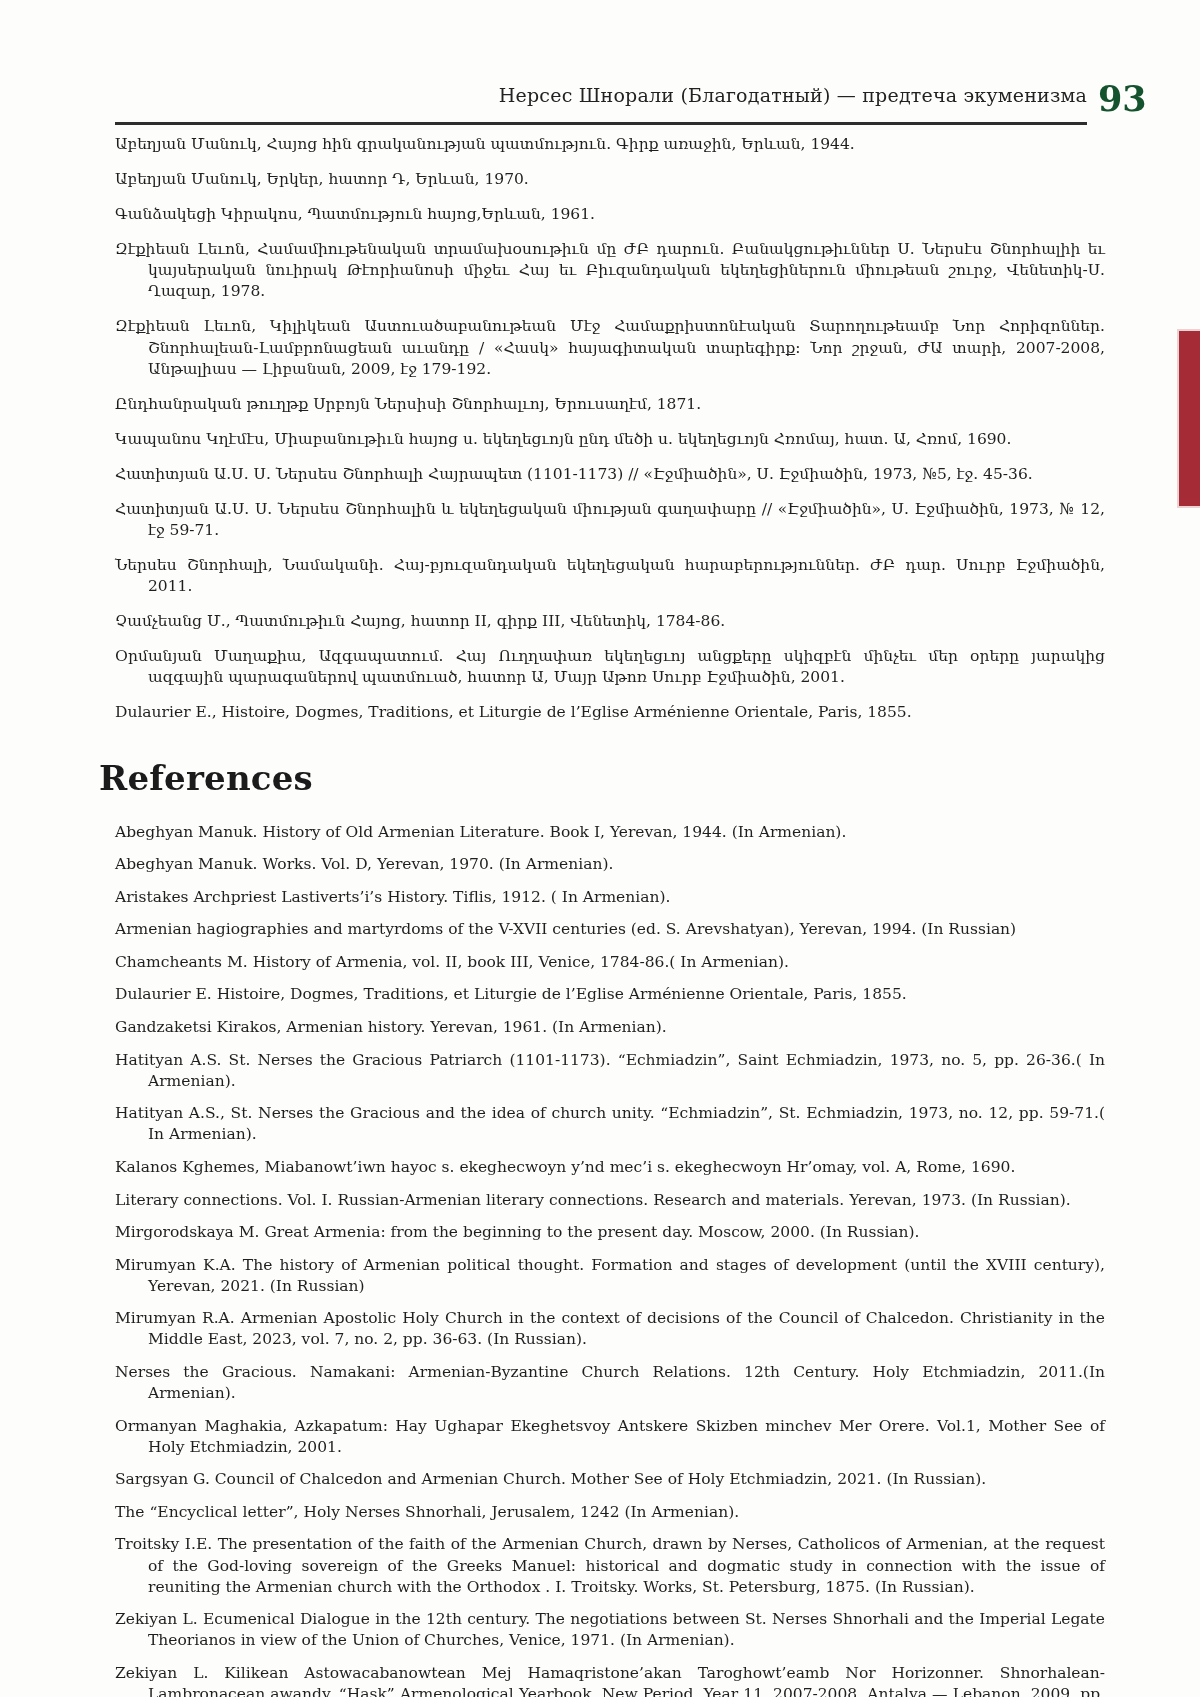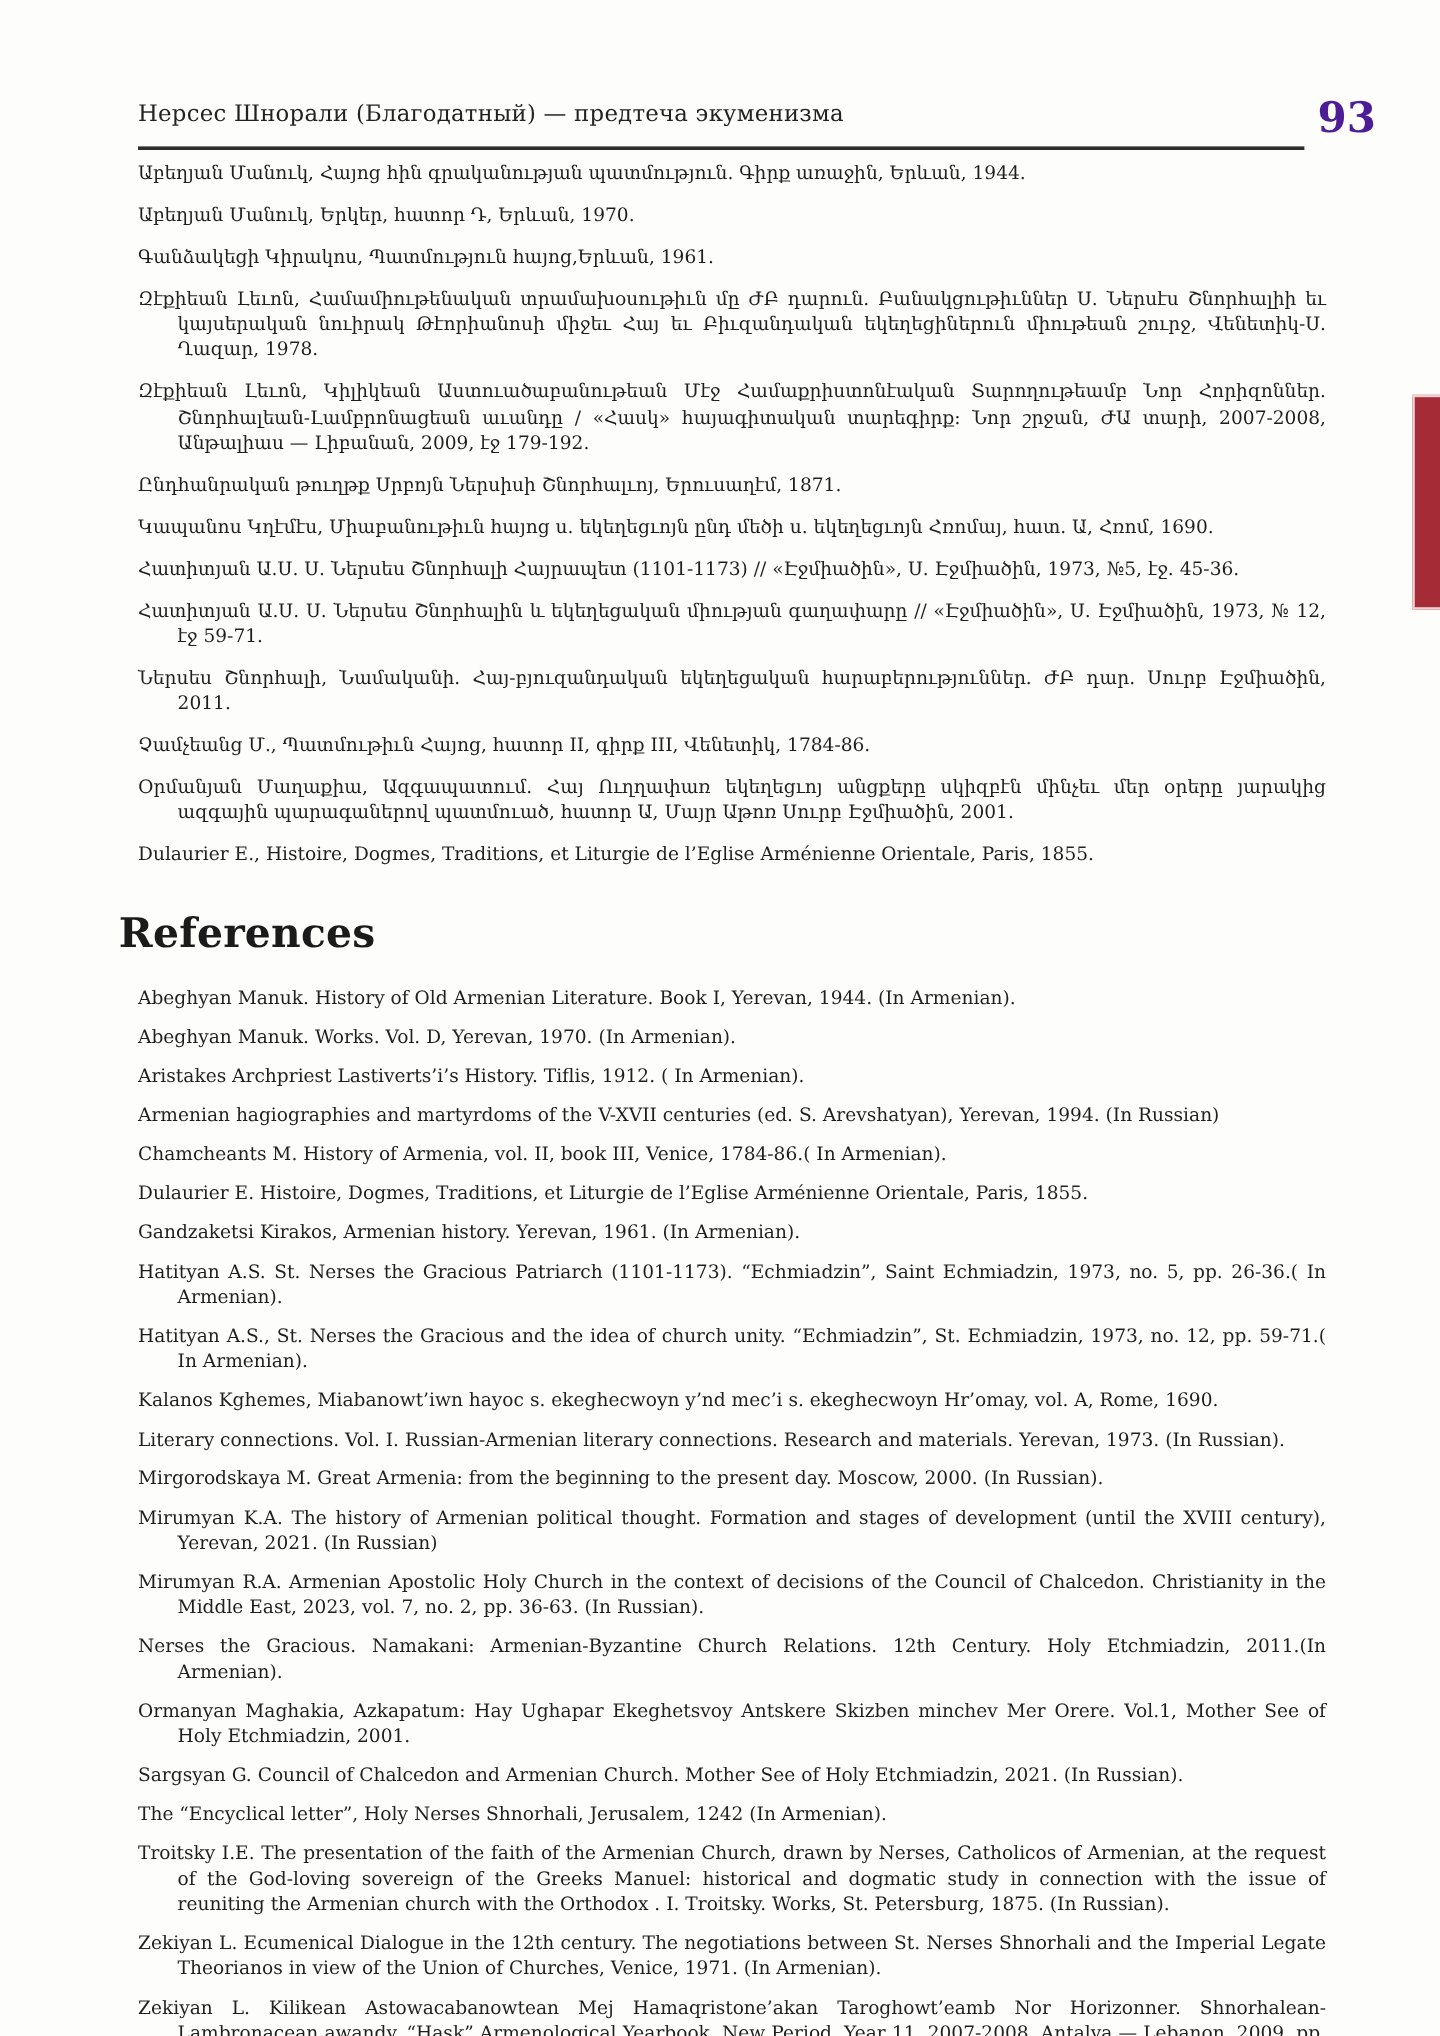--- a/index.html
+++ b/index.html
@@ -8,31 +8,31 @@
     width: 1200px;
     height: 1697px;
     background: #fdfdfc;
     font-family: "DejaVu Serif", "DejaVu Sans", serif;
     color: #1f1f1f;
     overflow: hidden;
   }
   .running-title {
     position: absolute;
     top: 84px; left: 115px; width: 972px;
-    text-align: left;
+    text-align: right;
     font-size: 19px;
     letter-spacing: 0.2px;
     color: #222;
   }
   .page-number {
     position: absolute;
     top: 78px; left: 1098px;
     font-size: 35px;
     font-weight: 700;
-    color: #4c1d95;
+    color: #14532d;
   }
   .header-rule {
     position: absolute;
     top: 122px; left: 115px; width: 972px;
     border-top: 3.5px solid #2d2d2d;
   }
   .content {
     position: absolute;
     top: 134px; left: 99px; width: 1006px;
   }

